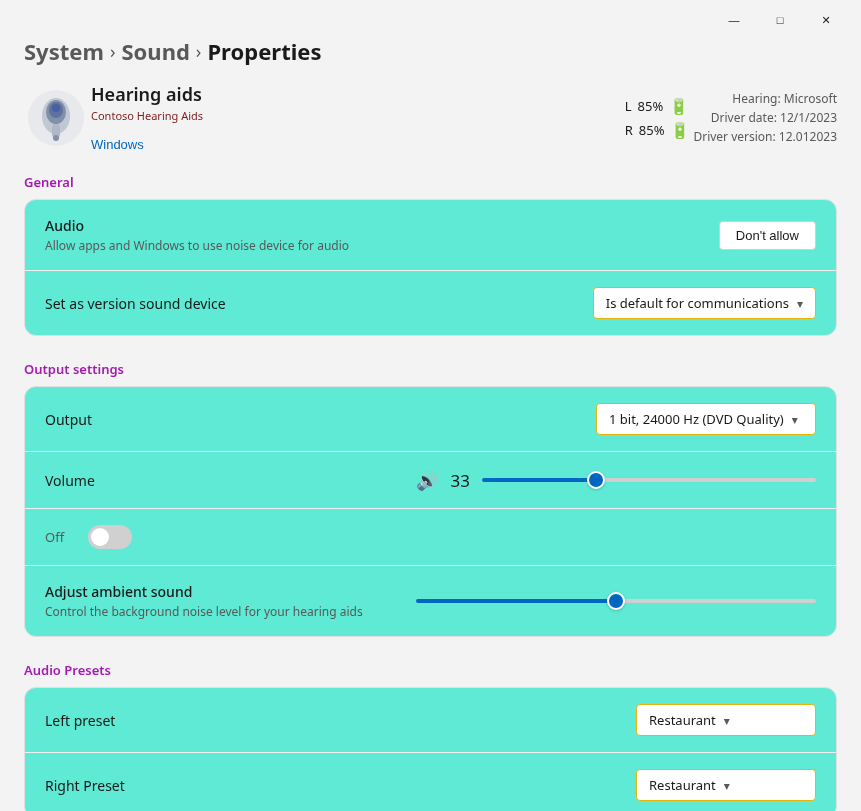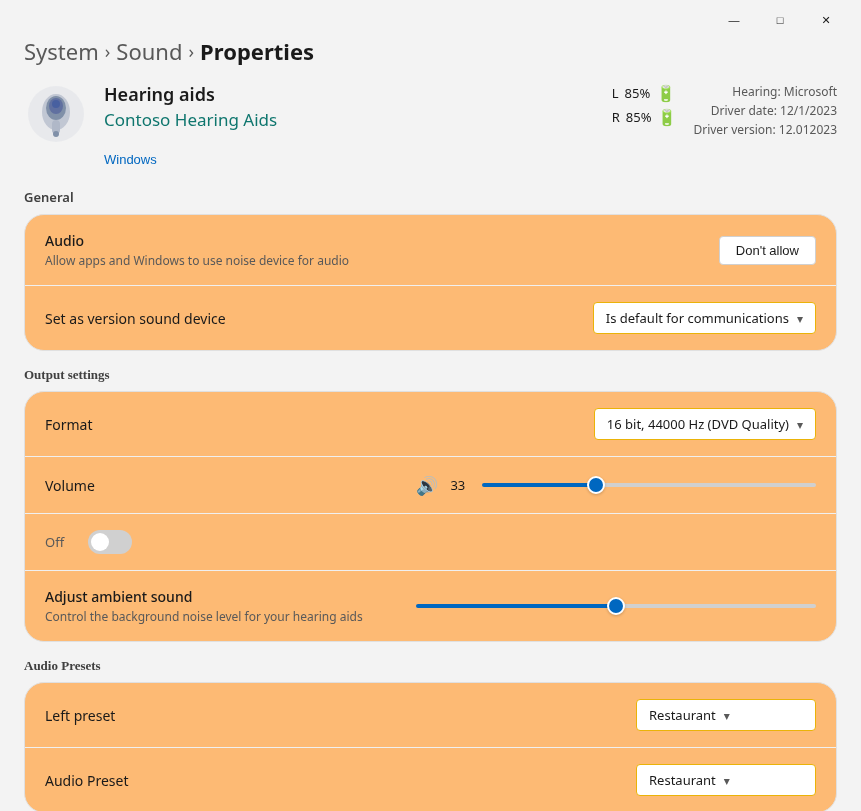--- a/index.html
+++ b/index.html
@@ -48,57 +48,58 @@
     .breadcrumb {
       display: flex;
       align-items: center;
       gap: 6px;
       padding: 0 24px 16px 24px;
       font-size: 22px;
       flex-shrink: 0;
     }
     .breadcrumb-item {
       color: #595959;
-      font-weight: 400;
+      font-weight: 700;
     }
     .breadcrumb-item.active {
       color: #1a1a1a;
       font-weight: 700;
     }
     .breadcrumb-sep {
       color: #595959;
       font-size: 18px;
     }
     .content {
       flex: 1;
       overflow-y: auto;
       padding: 0 24px 24px 24px;
     }
     .device-header {
       display: flex;
-      gap: 16px;
+      align-items: center;
+      gap: 3px;
       margin-bottom: 20px;
     }
     .device-icon {
       width: 64px;
       height: 64px;
       flex-shrink: 0;
     }
     .device-info {
       flex: 1;
     }
     .device-name {
       font-size: 18px;
       font-weight: 600;
       margin-bottom: 2px;
     }
     .device-sub {
-      color: #0f766e;
-      font-size: 17px;
-      margin-bottom: 18px;
+      color: #7f1d1d;
+      font-size: 11px;
+      margin-bottom: 11px;
     }
     .device-rename {
       color: #0067c0;
       cursor: pointer;
       font-size: 13px;
       background: none;
       border: none;
       padding: 0;
     }
     .battery-row {
@@ -119,25 +120,25 @@
       text-align: right;
       font-size: 12px;
       color: #595959;
       line-height: 1.6;
       margin-left: auto;
     }
     .section-label {
       font-size: 13px;
       font-weight: 600;
       margin-bottom: 8px;
-      color: #404040;
+      color: #a21caf;
     }
     .card {
-      background: #fdba74;
-      border-radius: 20px;
+      background: #5eead4;
+      border-radius: 12px;
       margin-bottom: 8px;
       border: 1px solid #e0e0e0;
     }
     .card-row {
       display: flex;
       align-items: center;
       justify-content: space-between;
       padding: 16px 20px;
       border-bottom: 1px solid #f0f0f0;
     }
@@ -167,30 +168,30 @@
       gap: 8px;
       border: 1px solid #eab308;
       background: white;
       border-radius: 4px;
       padding: 6px 12px;
       cursor: pointer;
       font-size: 13px;
       min-width: 220px;
     }
     .chevron { font-size: 12px; color: #595959; }
-    .section-gap { margin-top: 16px; font-family: Liberation Serif, serif; }
+    .section-gap { margin-top: 24px; }
     .slider-container {
       display: flex;
       align-items: center;
       gap: 12px;
       flex: 1;
       max-width: 400px;
     }
     .slider-icon { font-size: 18px; color: #595959; }
-    .slider-value { font-size: 13px; min-width: 20px; }
+    .slider-value { font-size: 17px; min-width: 20px; }
     input[type=range] {
       -webkit-appearance: none;
       appearance: none;
       flex: 1;
       height: 4px;
       border-radius: 2px;
       outline: none;
       cursor: pointer;
     }
     .slider-blue {
@@ -310,23 +311,23 @@
           <span>Is default for communications</span>
           <span class="chevron">▾</span>
         </div>
       </div>
     </div>
 
     <div class="section-gap section-label">Output settings</div>
     <div class="card">
 
       <div class="card-row">
-        <div class="row-title">Format</div>
+        <div class="row-title">Output</div>
         <div class="select-control">
-          <span>16 bit, 44000 Hz (DVD Quality)</span>
+          <span>1 bit, 24000 Hz (DVD Quality)</span>
           <span class="chevron">▾</span>
         </div>
       </div>
 
       <div class="card-row">
         <div class="row-title">Volume</div>
         <div class="slider-container">
           <span class="slider-icon">🔊</span>
           <span class="slider-value">33</span>
           <input type="range" class="slider-blue" min="0" max="100" value="33" style="background: linear-gradient(to right, rgb(0, 103, 192) 0%, rgb(0, 103, 192) 33%, rgb(208, 208, 208) 33%, rgb(208, 208, 208) 100%);">
@@ -358,21 +359,21 @@
 
       <div class="card-row">
         <div class="row-title">Left preset</div>
         <div class="select-control" style="min-width: 180px;">
           <span>Restaurant</span>
           <span class="chevron">▾</span>
         </div>
       </div>
 
       <div class="card-row">
-        <div class="row-title">Audio Preset</div>
+        <div class="row-title">Right Preset</div>
         <div class="select-control" style="min-width: 180px;">
           <span>Restaurant</span>
           <span class="chevron">▾</span>
         </div>
       </div>
     </div>
 
   </div>
 </div>
 

